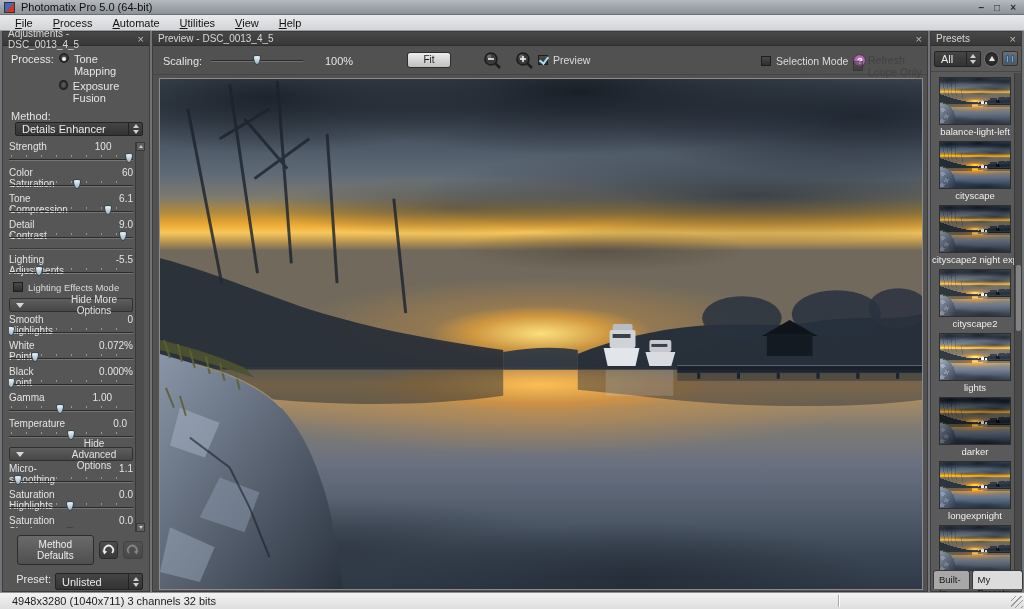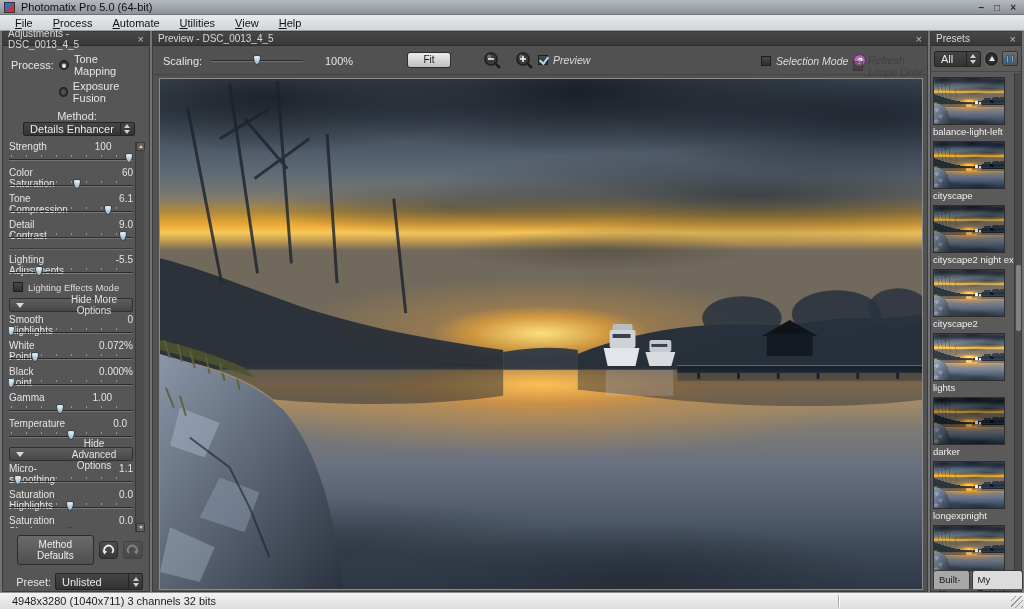--- a/index.html
+++ b/index.html
@@ -32,21 +32,21 @@
     display:flex; align-items:center; height:17px; color:#eaeaea; }
   .dropdown .dd-text { flex:1; padding:0 6px; white-space:nowrap; overflow:hidden; }
   .dd-spinner { width:14px; align-self:stretch; border-left:1px solid #232323; display:flex; flex-direction:column;
     align-items:center; justify-content:center; gap:2px; }
   .tri-up { width:0; height:0; border-left:3px solid transparent; border-right:3px solid transparent; border-bottom:4px solid #cfcfcf; }
   .tri-dn { width:0; height:0; border-left:3px solid transparent; border-right:3px solid transparent; border-top:4px solid #cfcfcf; }
 
   
   #adjust-panel { left:2px; width:148px; }
   .adj-body { position:relative; padding:4px 6px 0 6px; height:545px; }
-  .row { display:flex; align-items:center; }
+  .row { display:flex; }
   .process-row { margin:3px 0 0 2px; }
   .process-label { width:48px; color:#e6e6e6; }
   .radio { width:10px; height:10px; border-radius:50%; background:radial-gradient(#555 30%,#262626 70%); border:1px solid #1d1d1d; margin-right:5px; position:relative; }
   .radio.sel::after { content:''; position:absolute; left:2.5px; top:2.5px; width:4px; height:4px; border-radius:50%; background:#f2f2f2; }
   .radio-label { color:#e6e6e6; }
   .method-row { margin:6px 0 2px 2px;flex-direction:column; }
   .method-row .dropdown { flex:1; margin-left:4px; }
 
   .adj-scroll { position:relative; margin-top:4px; height:388px; overflow:hidden; padding-right:10px; }
   .scroll-gutter { position:absolute; right:-1px; top:0; bottom:0; width:9px; background:#4c4c4c; border-left:1px solid #3a3a3a; }
@@ -97,21 +97,21 @@
   .pv-toolbar { position:relative; height:29px; border-bottom:1px solid #454545; }
   .pv-toolbar .tb-label { position:absolute; left:10px; top:9px; color:#e4e4e4; }
   .mini-slider { position:absolute; left:58px; top:13px; width:92px; height:3px; }
   .mini-slider .s-line { top:1px; }
   .mini-slider .s-thumb { top:-4px; }
   .pv-pct { position:absolute; left:172px; top:9px; color:#e4e4e4; }
   .fit-btn { position:absolute; left:254px; top:6px; width:44px; height:16px; background:linear-gradient(#ececec,#bfbfbf);
     border:1px solid #2e2e2e; border-radius:3px; color:#1c1c1c; text-align:center; line-height:14px; font-size:10px; }
   .mag { position:absolute; top:5px; width:20px; height:20px; }
   .mag.out { left:330px; } .mag.in { left:362px; }
-  .pv-cb { position:absolute; display:flex; align-items:center; gap:5px; top:8px;font-style:italic; }
+  .pv-cb { position:absolute; display:flex; align-items:center; gap:5px; top:8px; }
   .pv-cb .cb-label { font-size:10.5px; }
   .pv-cb.disabled .cb-label { color:#414141; }
   .pv-cb.disabled .cb-box { opacity:.5; }
   .preview-image { position:absolute; left:6px; top:46px; width:764px; height:512px; border:1px solid #8b8b8b; background:#222; }
 
   
   .scene { position:relative; width:100%; height:100%; overflow:hidden; background:#3a4450; }
   .scene > div { position:absolute; }
   .sc-sky { left:0; top:0; width:100%; height:58%;
     background:linear-gradient(180deg,#46505c 0%,#3a434f 10%,#4d5866 22%,#5f6a77 32%,#7d7a6e 40%,#b08a3c 45%,#eaa833 49%,#f7c75a 52%,#b99552 55%,#70695c 58%); }
@@ -137,21 +137,21 @@
   #presets-panel { left:930px; width:92px; background:#5a5a5a; }
   .pr-toolbar { height:26px; display:flex; align-items:center; gap:3px; padding:0 3px; border-bottom:1px solid #474747; }
   .pr-toolbar .dropdown { width:48px; height:16px; }
   .round-btn { width:16px; height:16px; border-radius:50%; background:radial-gradient(#3d3d3d,#151515); border:1px solid #6d6d6d;
     display:flex; align-items:center; justify-content:center; }
   .round-btn .tri-up { border-bottom-color:#e8e8e8; border-bottom-width:5px; border-left-width:3.5px; border-right-width:3.5px; }
   .grid-btn { width:16px; height:15px; background:linear-gradient(#6e6e6e,#555); border:1px solid #333; border-radius:2px;
     display:flex; align-items:center; justify-content:center; gap:2px; }
   .grid-btn i { display:block; width:3px; height:8px; background:#6fa8dc; border:1px solid #2d5d8d; }
   .preset-list { position:absolute; left:0; top:41px; width:92px; height:498px; overflow:hidden; }
-  .preset-item { width:84px; margin:4px 2px 0 2px; display:flex; flex-direction:column; align-items:flex-start; }
+  .preset-item { width:84px; margin:4px 2px 0 2px; display:flex; flex-direction:column; align-items:center; }
   .pthumb { width:72px; height:48px; border:1px solid #2e2e2e; background:#222; }
   .pthumb .scene svg { shape-rendering:optimizeSpeed; }
   .plabel { font-size:9.5px; color:#efefef; margin-top:1px; height:11px; white-space:nowrap; }
   .pr-scrollbar { position:absolute; right:0px; top:41px; width:7px; height:498px; background:#4a4a4a; border-left:1px solid #3a3a3a; }
   .pr-thumbtrack { position:absolute; left:1px; top:192px; width:5px; height:66px; background:#828282; border-radius:2px; }
   .pr-tabs { position:absolute; left:0; bottom:2px; width:92px; height:19px; display:flex; gap:2px; padding-left:2px; }
   .tab { padding:2px 5px; font-size:9.5px; border:1px solid #3a3a3a; border-bottom:none; border-radius:3px 3px 0 0; color:#181818; line-height:13px; }
   .tab.active { background:#a8a8a8; }
   .tab.inactive { background:#dcdcdc; }
 

